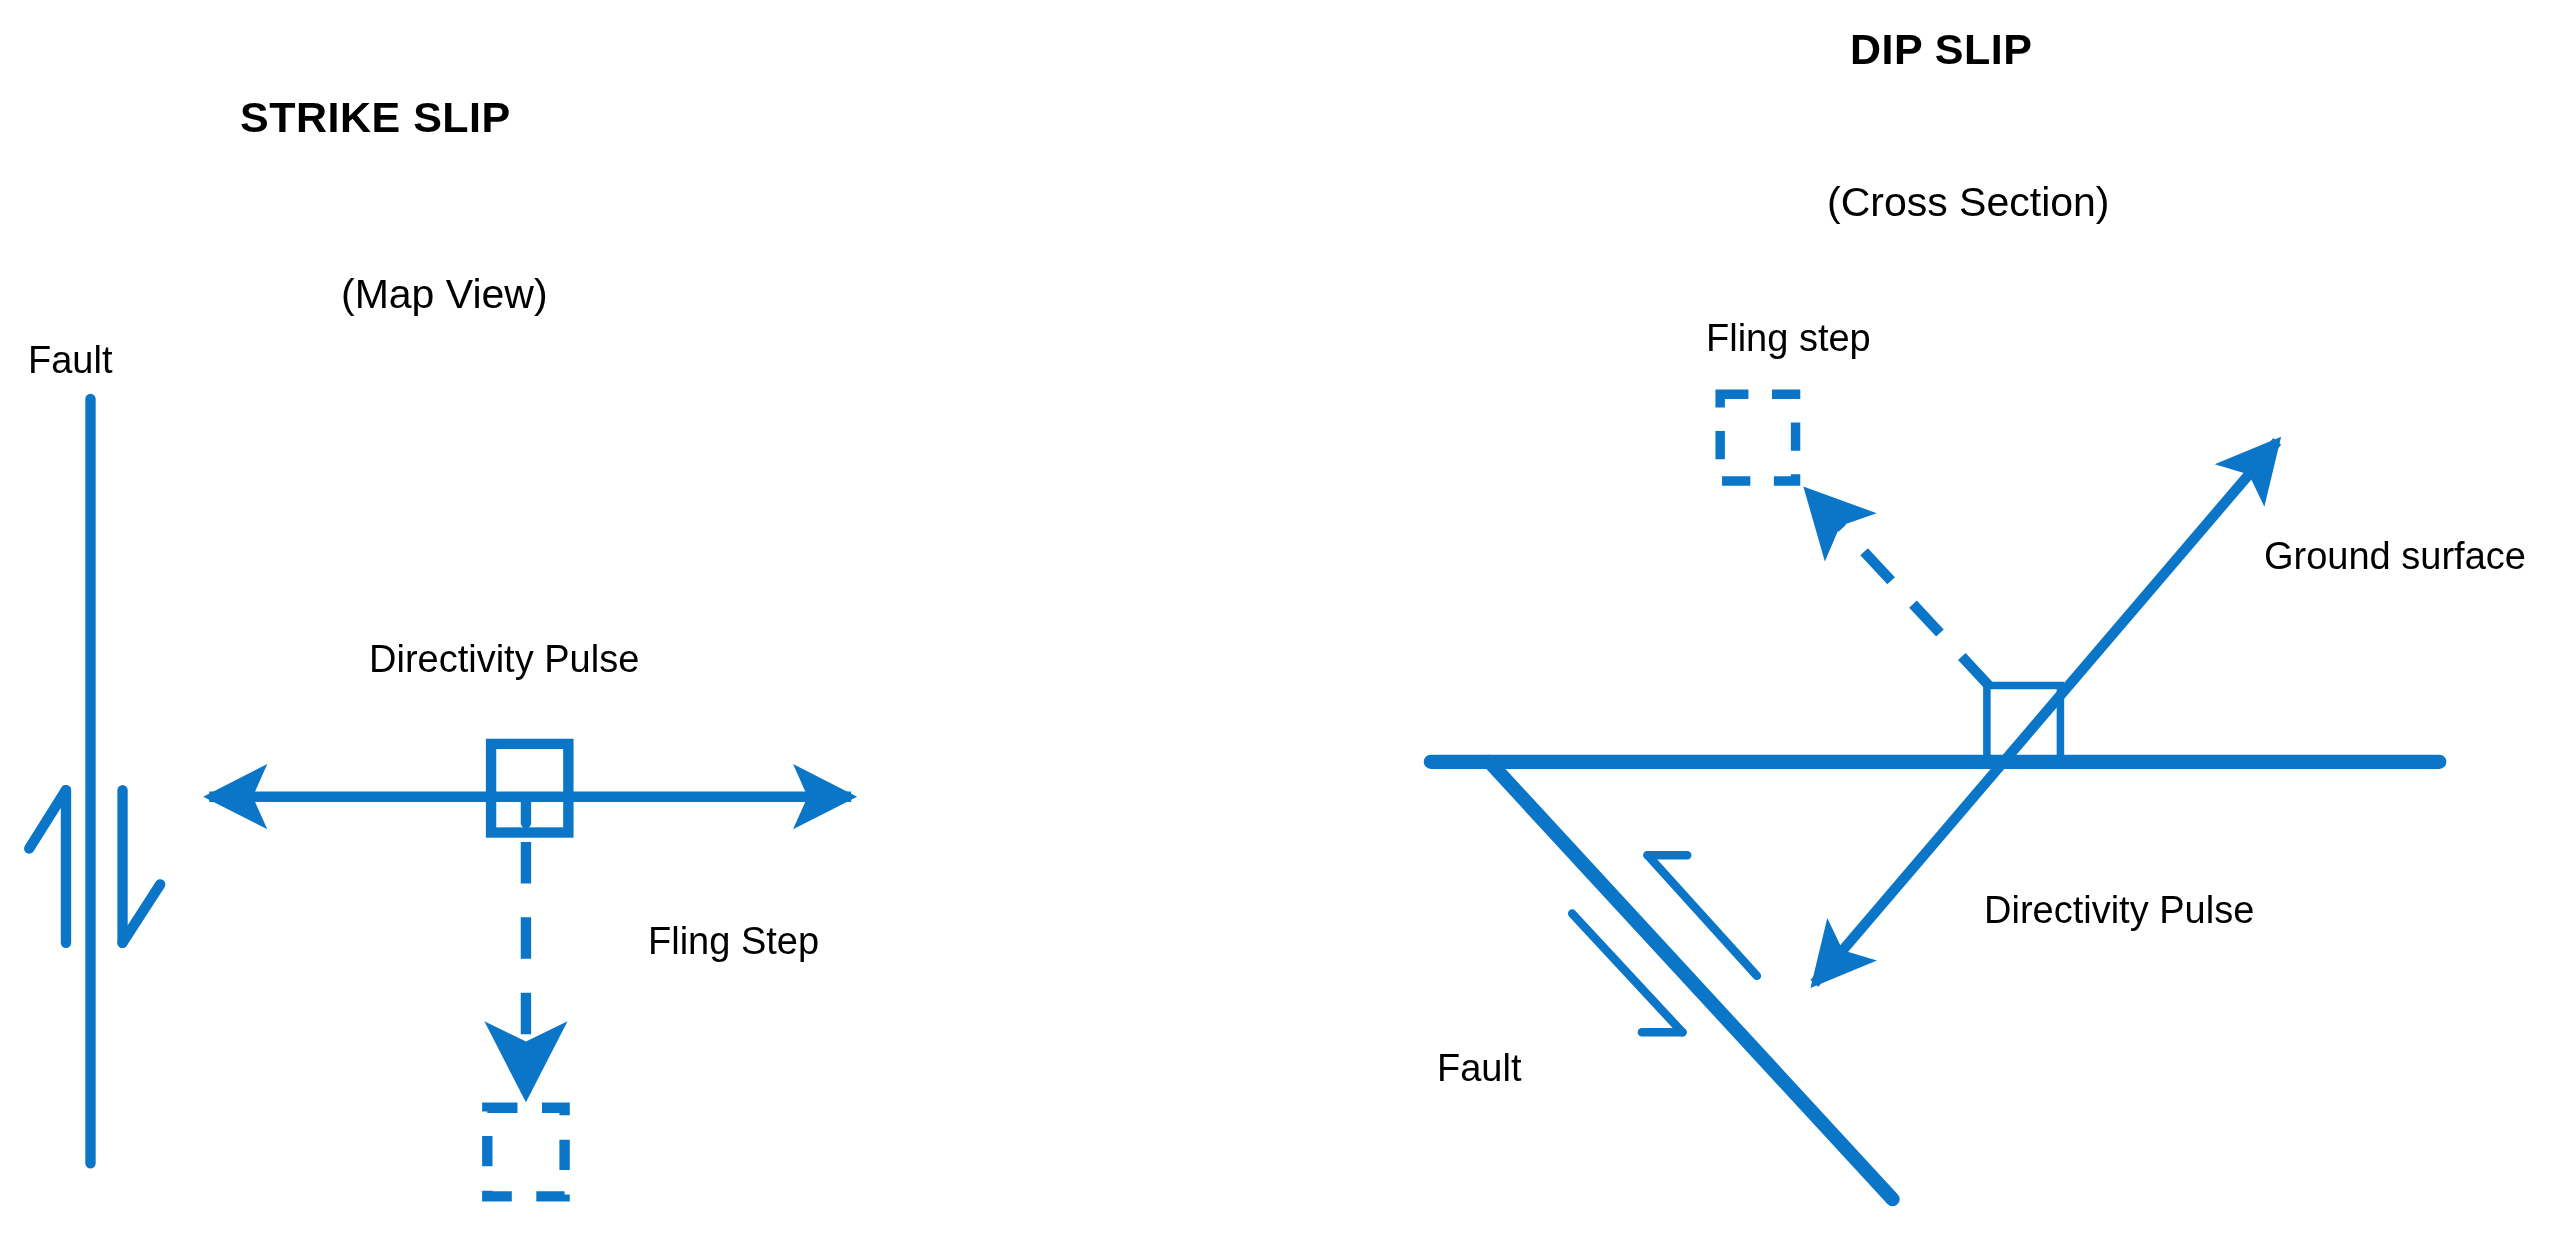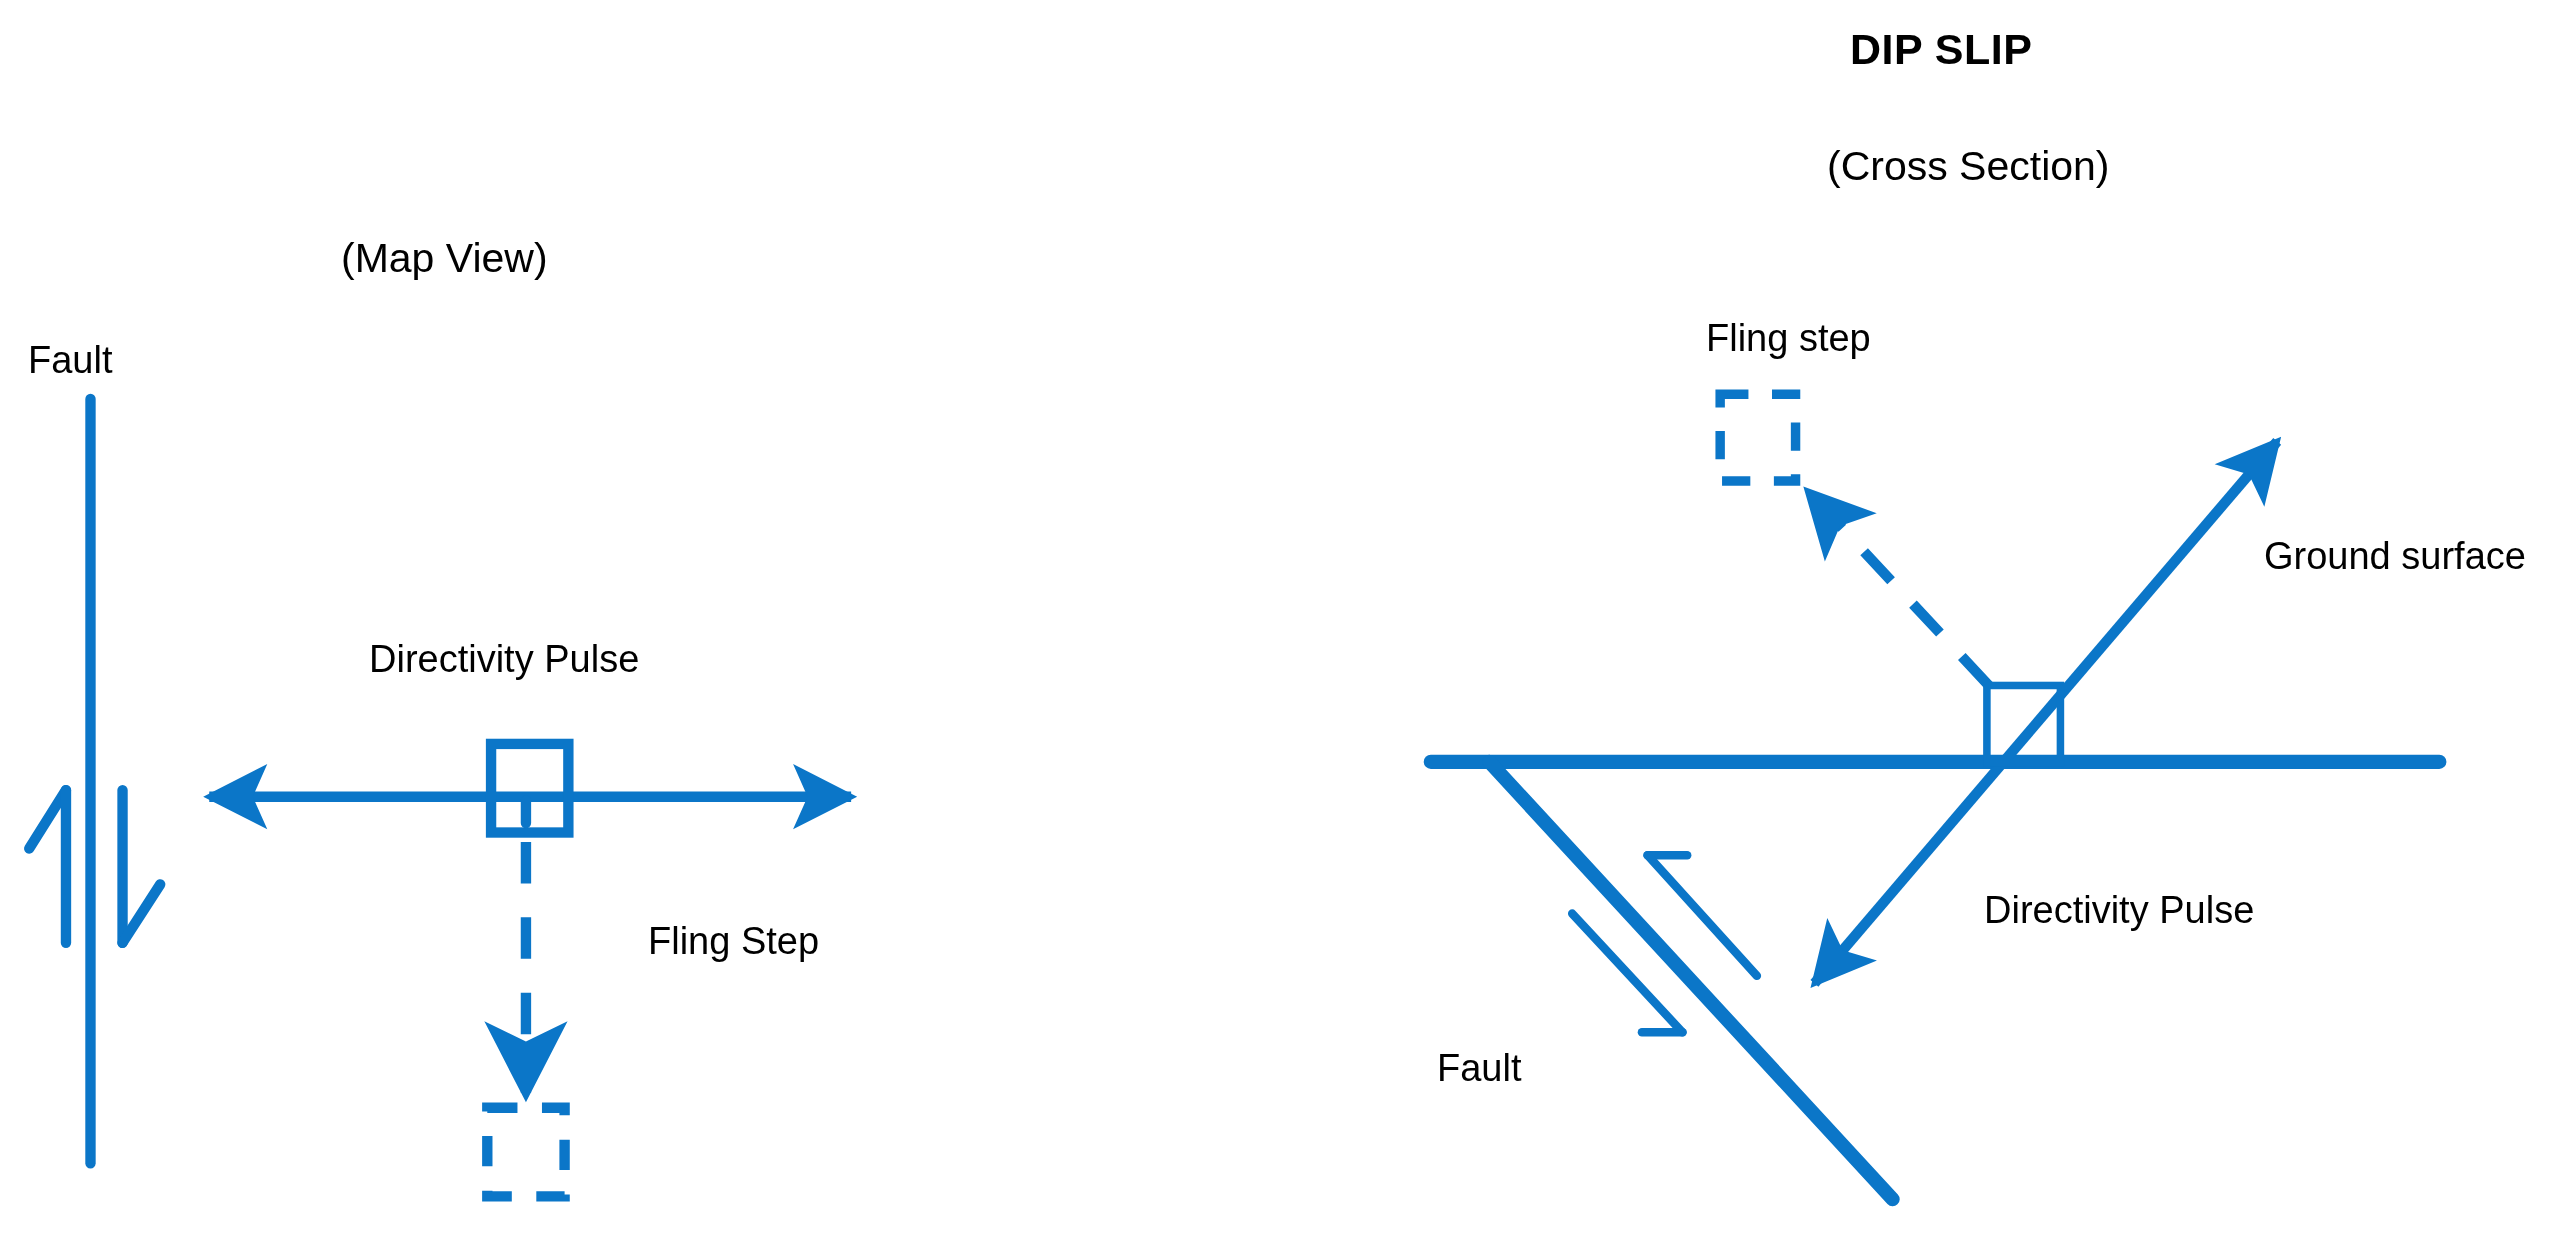--- a/index.html
+++ b/index.html
@@ -38,20 +38,21 @@
     line-height: 1;
   }
   .panel-title {
     font-size: 43px;
     font-weight: bold;
     letter-spacing: 0.5px;
   }
   .panel-subtitle {
     font-size: 41px;
     font-weight: normal;
+    margin-top: 36px;
   }
   .annot {
     font-size: 38px;
     font-weight: normal;
   }
 </style>
 </head>
 <body>
 
 <div id="figure-root">
@@ -113,20 +114,21 @@
       <line x1="1925" y1="1043" x2="2416" y2="468" stroke="#0B76C8" stroke-width="11" marker-start="url(#ah-solid)" marker-end="url(#ah-solid)"></line>
 
       <rect x="2108" y="727" width="78" height="82" fill="none" stroke="#0B76C8" stroke-width="8"></rect>
 
       <line x1="2110" y1="727" x2="1918" y2="521" stroke="#0B76C8" stroke-width="11" stroke-dasharray="42 34" marker-end="url(#ah-dash)"></line>
 
       <rect x="1825" y="418" width="80" height="92" fill="none" stroke="#0B76C8" stroke-width="10" stroke-dasharray="30 25"></rect>
     </g>
   </svg>
 
+  <div class="txt panel-title" style="left:240px; top:96px;">STRIKE SLIP</div>
 
   <div class="txt panel-subtitle" style="left:341px; top:238px;">(Map View)</div>
 
   <div class="txt annot" style="left:28px; top:341px;">Fault</div>
 
   <div class="txt annot" style="left:369px; top:640px;">Directivity Pulse</div>
 
   <div class="txt annot" style="left:648px; top:922px;">Fling Step</div>
 
   <div class="txt panel-title" style="left:1850px; top:28px;">DIP SLIP</div>

